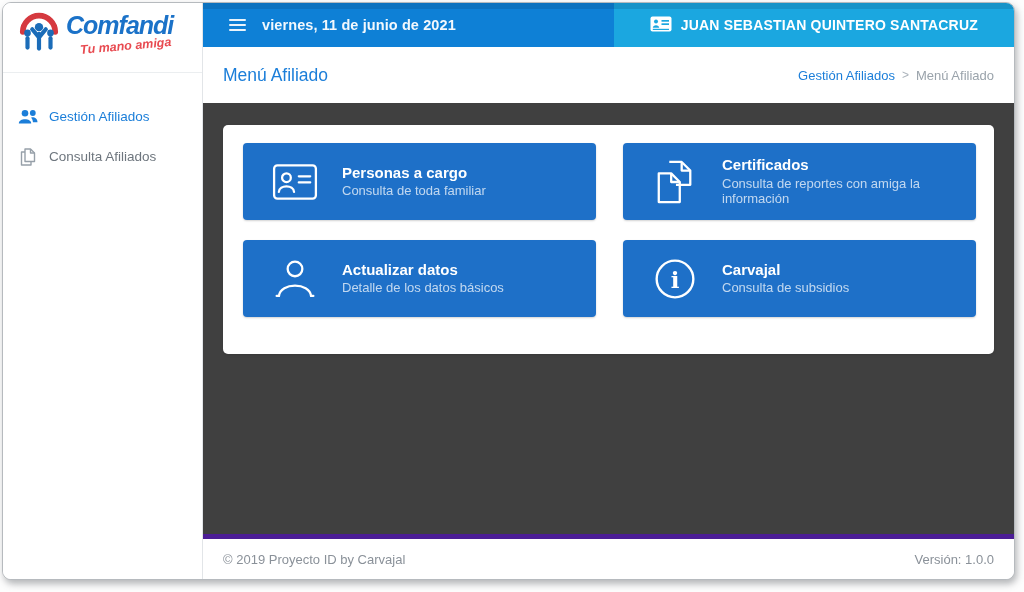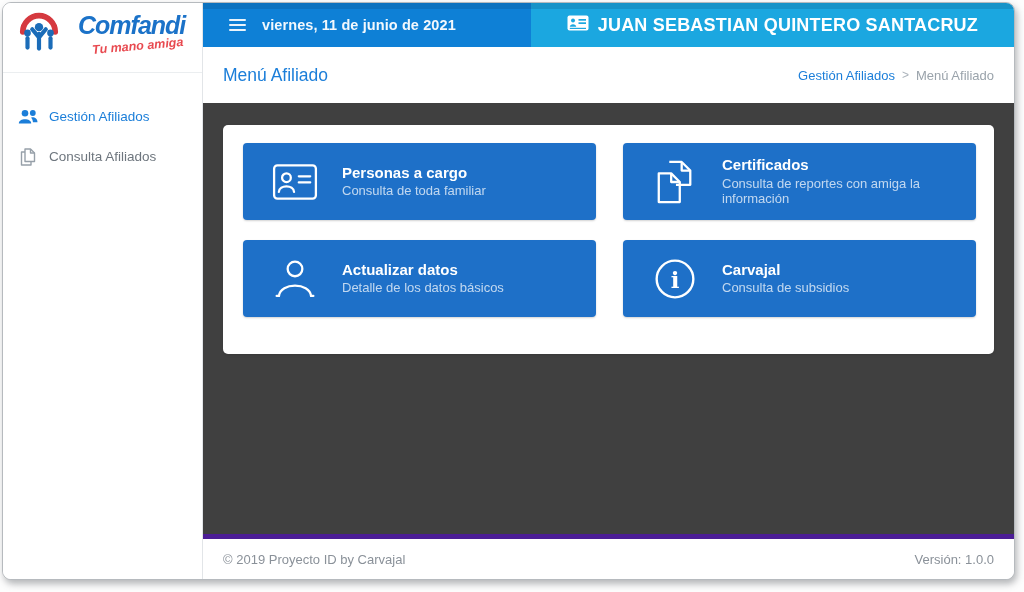--- a/index.html
+++ b/index.html
@@ -6,40 +6,40 @@
   html,body { width:1024px; height:592px; background:#fdfdfd; font-family:"Liberation Sans", sans-serif; overflow:hidden; }
   .window {
     position:absolute; top:2px; left:2px; width:1013px; height:578px;
     border:1px solid #b6babe; border-radius:9px; overflow:hidden;
     background:#fff; display:flex;
     box-shadow:2px 4px 7px rgba(90,95,100,0.45);
   }
   
   .sidebar { width:200px; background:#fff; border-right:1px solid #e2e5e8; display:flex; flex-direction:column; flex-shrink:0; }
   .logo-area { height:70px; border-bottom:1px solid #ebeef0; display:flex; align-items:flex-start; padding:9px 10px 0 13px; }
-  .logo-text { display:flex; flex-direction:column; margin-left:16px;align-items:flex-end; }
+  .logo-text { display:flex; flex-direction:column; margin-left:4px;align-items:flex-end; }
   .brand-name { color:#1b72c8; font-size:25px; font-weight:bold; font-style:italic; letter-spacing:-1px; line-height:1.05; }
   .brand-tagline { color:#e84a50; font-size:12.5px; font-style:italic; font-weight:bold; align-self:flex-end; transform:rotate(-5deg); margin-top:1px; margin-right:2px; }
   .nav { padding-top:24px; display:flex; flex-direction:column; }
   .nav-item { display:flex; align-items:center; gap:11px; padding:11px 10px 11px 15px; font-size:13.5px; cursor:pointer; }
   .nav-item .nav-label { line-height:1; }
   .nav-item.active { color:#1b7ed9; }
   .nav-item.inactive { color:#6e767e; }
   .nav-ic { width:20px; height:18px; display:flex; align-items:center; justify-content:center; flex-shrink:0; }
   
   .main { flex:1; display:flex; flex-direction:column; min-width:0; }
   
   .topbar { height:44px; display:flex; flex-shrink:0; position:relative; }
   .topbar::before { content:""; position:absolute; top:0; left:0; right:0; height:6px; background:rgba(0,30,60,0.14); pointer-events:none; }
   .topbar-left { flex:1; background:#0e80d6; display:flex; align-items:center; padding-left:24px; gap:14px; }
   .topbar-right { background:#1ba7e0; display:flex; align-items:center; justify-content:center; gap:9px; padding:0 36px; }
   .hamburger { display:flex; flex-direction:column; gap:3px; cursor:pointer; padding:4px 2px; }
   .hamburger span { display:block; width:17px; height:2px; background:#eaf4fb; border-radius:1px; }
   .topbar-date { color:#f2f8fd; font-size:14.5px; font-weight:bold; letter-spacing:0.1px; }
-  .topbar-user { color:#ffffff; font-size:18px; font-weight:bold; letter-spacing:0.2px; cursor:pointer; display:flex; align-items:center; gap:9px; }
+  .topbar-user { color:#ffffff; font-size:14px; font-weight:bold; letter-spacing:0.2px; cursor:pointer; display:flex; align-items:center; gap:9px; }
   
   .subheader { height:56px; background:#fff; display:flex; align-items:center; justify-content:space-between; padding:18px 20px; flex-shrink:0; }
   .page-title { color:#1b7ed9; font-size:17.5px; font-weight:normal; }
   .breadcrumb { font-size:13px; display:flex; align-items:center; gap:7px; }
   .crumb-link { color:#1b7ed9; cursor:pointer; }
   .crumb-sep { color:#aab2ba; font-size:12px; }
   .crumb-current { color:#9aa3ab; }
   
   .content { flex:1; background:#404040; padding:22px 20px 0 20px; overflow:hidden; }
   .panel { background:#fff; border-radius:5px; box-shadow:0 1px 3px rgba(0,0,0,0.13); padding:18px 18px 37px 20px; }

